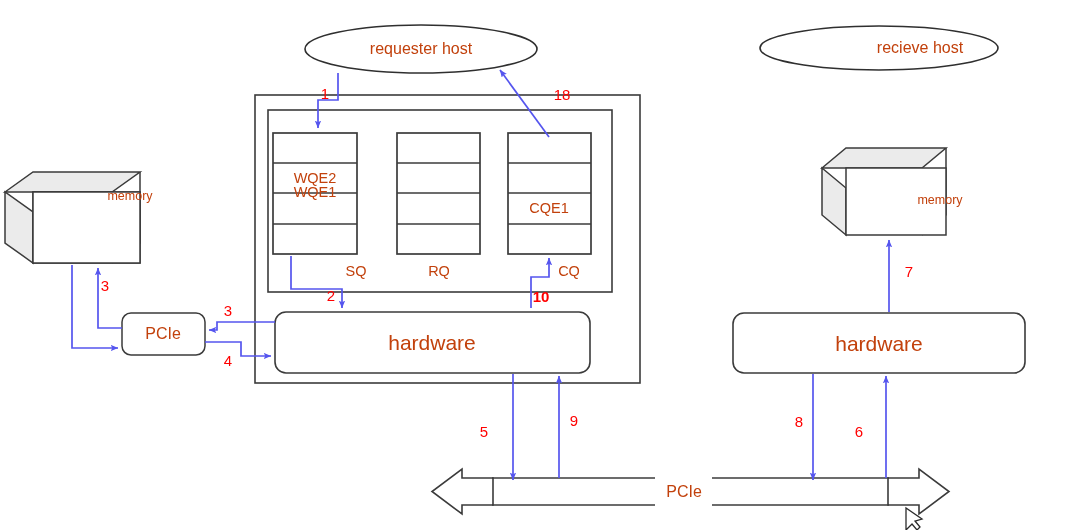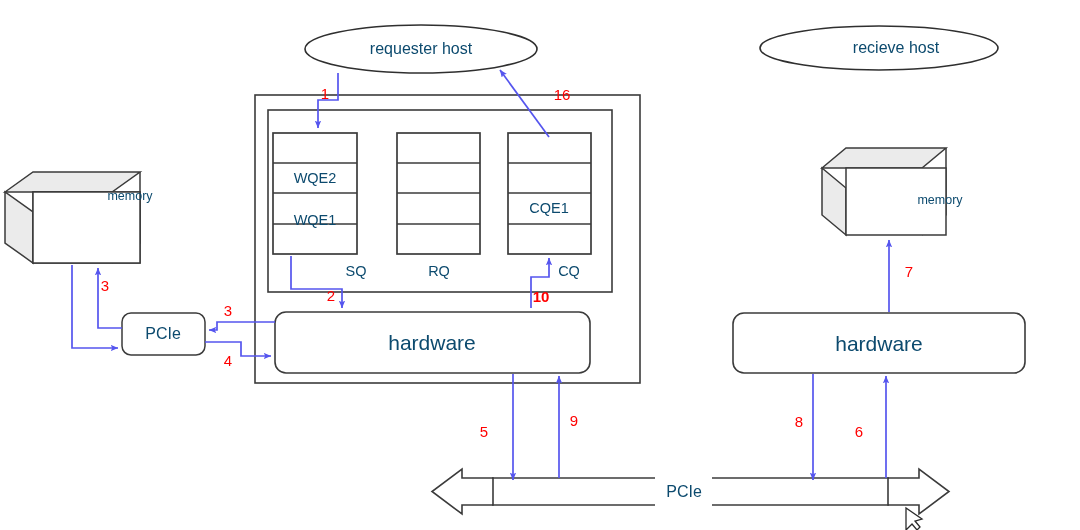--- a/index.html
+++ b/index.html
@@ -20,21 +20,21 @@
   #canvas {
     position: absolute;
     left: 0;
     top: 0;
     width: 1080px;
     height: 530px;
   }
   .lbl {
     position: absolute;
     white-space: nowrap;
-    color: #0c4a6e;
+    color: #c2410c;
     font-family: "Liberation Sans", sans-serif;
     line-height: 1;
     user-select: none;
   }
   .lbl.ctr {
     transform: translate(-50%, -50%);
   }
   .num {
     color: #ff0000;
     font-size: 15px;
@@ -148,48 +148,48 @@
   <path d="M813,374 L813,480" fill="none" stroke="#5555ee" stroke-width="1.7" marker-end="url(#ah)"></path>
 
   <path d="M886,478 L886,376" fill="none" stroke="#5555ee" stroke-width="1.7" marker-end="url(#ah)"></path>
 
   <path d="M889,312 L889,240" fill="none" stroke="#5555ee" stroke-width="1.7" marker-end="url(#ah)"></path>
 
   <path d="M906,508 L906,530 L912,524 L917,530 L920,527 L915,521 L922,519 z" fill="#ffffff" stroke="#2b2b2b" stroke-width="1.3"></path>
 </svg>
 
 <div class="lbl ctr mid" style="left:421px; top:49px;">requester host</div>
-<div class="lbl ctr mid" style="left:896px; top:48px;">recieve host</div>
+<div class="lbl ctr mid" style="left:920px; top:48px;">recieve host</div>
 
 <div class="lbl ctr small" style="left:86px; top:196px;">memory</div>
 <div class="lbl ctr small" style="left:896px; top:200px;">memory</div>
 
 <div class="lbl ctr mid" style="left:163px; top:334px;">PCIe</div>
 
 <div class="lbl ctr big" style="left:432px; top:342px;">hardware</div>
 <div class="lbl ctr big" style="left:879px; top:343px;">hardware</div>
 
 <div class="lbl ctr mid" style="left:684px; top:492px; background:#ffffff; padding:0 4px;">PCIe</div>
 
 <div class="lbl ctr qlabel" style="left:315px; top:178px;">WQE2</div>
-<div class="lbl ctr qlabel" style="left:315px; top:220px;">WQE1</div>
+<div class="lbl ctr qlabel" style="left:315px; top:192px;">WQE1</div>
 <div class="lbl ctr qlabel" style="left:549px; top:208px;text-align:center;">CQE1</div>
 
 <div class="lbl ctr qlabel" style="left:316px; top:271px;margin-left:40px;">SQ</div>
 <div class="lbl ctr qlabel" style="left:439px; top:271px;">RQ</div>
 <div class="lbl ctr qlabel" style="left:569px; top:271px;">CQ</div>
 
 <div id="step-layer">
       <div class="lbl ctr num" style="left: 325px; top: 93px;">1</div>
       <div class="lbl ctr num" style="left: 331px; top: 295px;">2</div>
       <div class="lbl ctr num" style="left: 105px; top: 285px;">3</div>
       <div class="lbl ctr num" style="left: 228px; top: 310px;">3</div>
       <div class="lbl ctr num" style="left: 228px; top: 360px;">4</div>
       <div class="lbl ctr num" style="left: 484px; top: 431px;">5</div>
       <div class="lbl ctr num" style="left: 859px; top: 431px;">6</div>
       <div class="lbl ctr num" style="left: 909px; top: 271px;">7</div>
       <div class="lbl ctr num" style="left: 799px; top: 421px;">8</div>
       <div class="lbl ctr num" style="left: 574px; top: 420px;">9</div>
       <div class="lbl ctr num" style="left: 541px; top: 296px; font-weight: bold;">10</div>
-      <div class="lbl ctr num" style="left: 562px; top: 94px;">16</div>
+      <div class="lbl ctr num" style="left: 562px; top: 94px;">18</div>
     </div>
 
 </div>
 
 </body></html>

